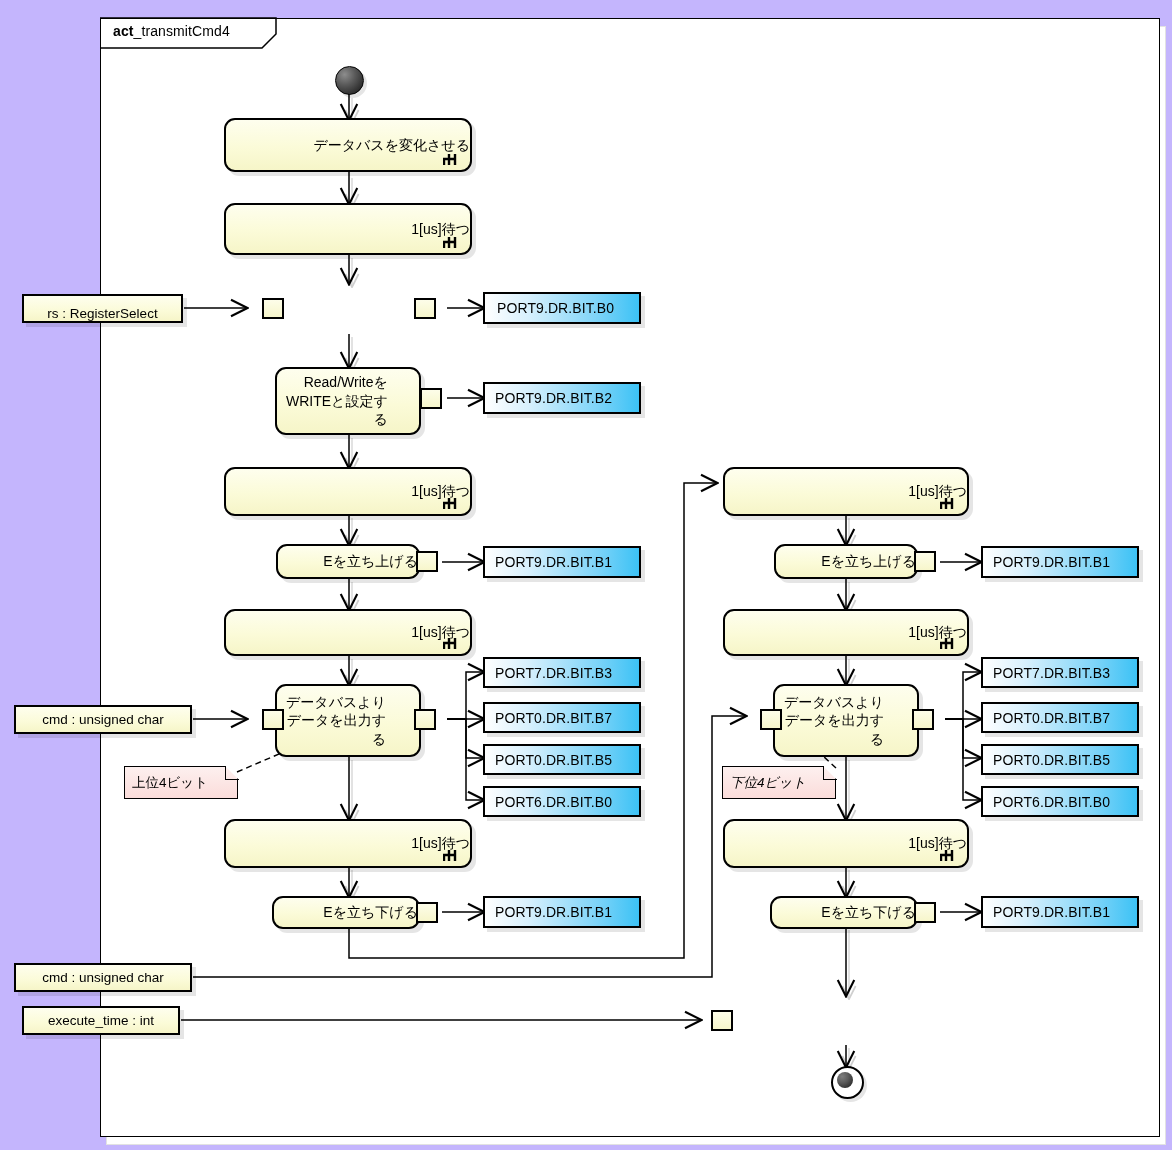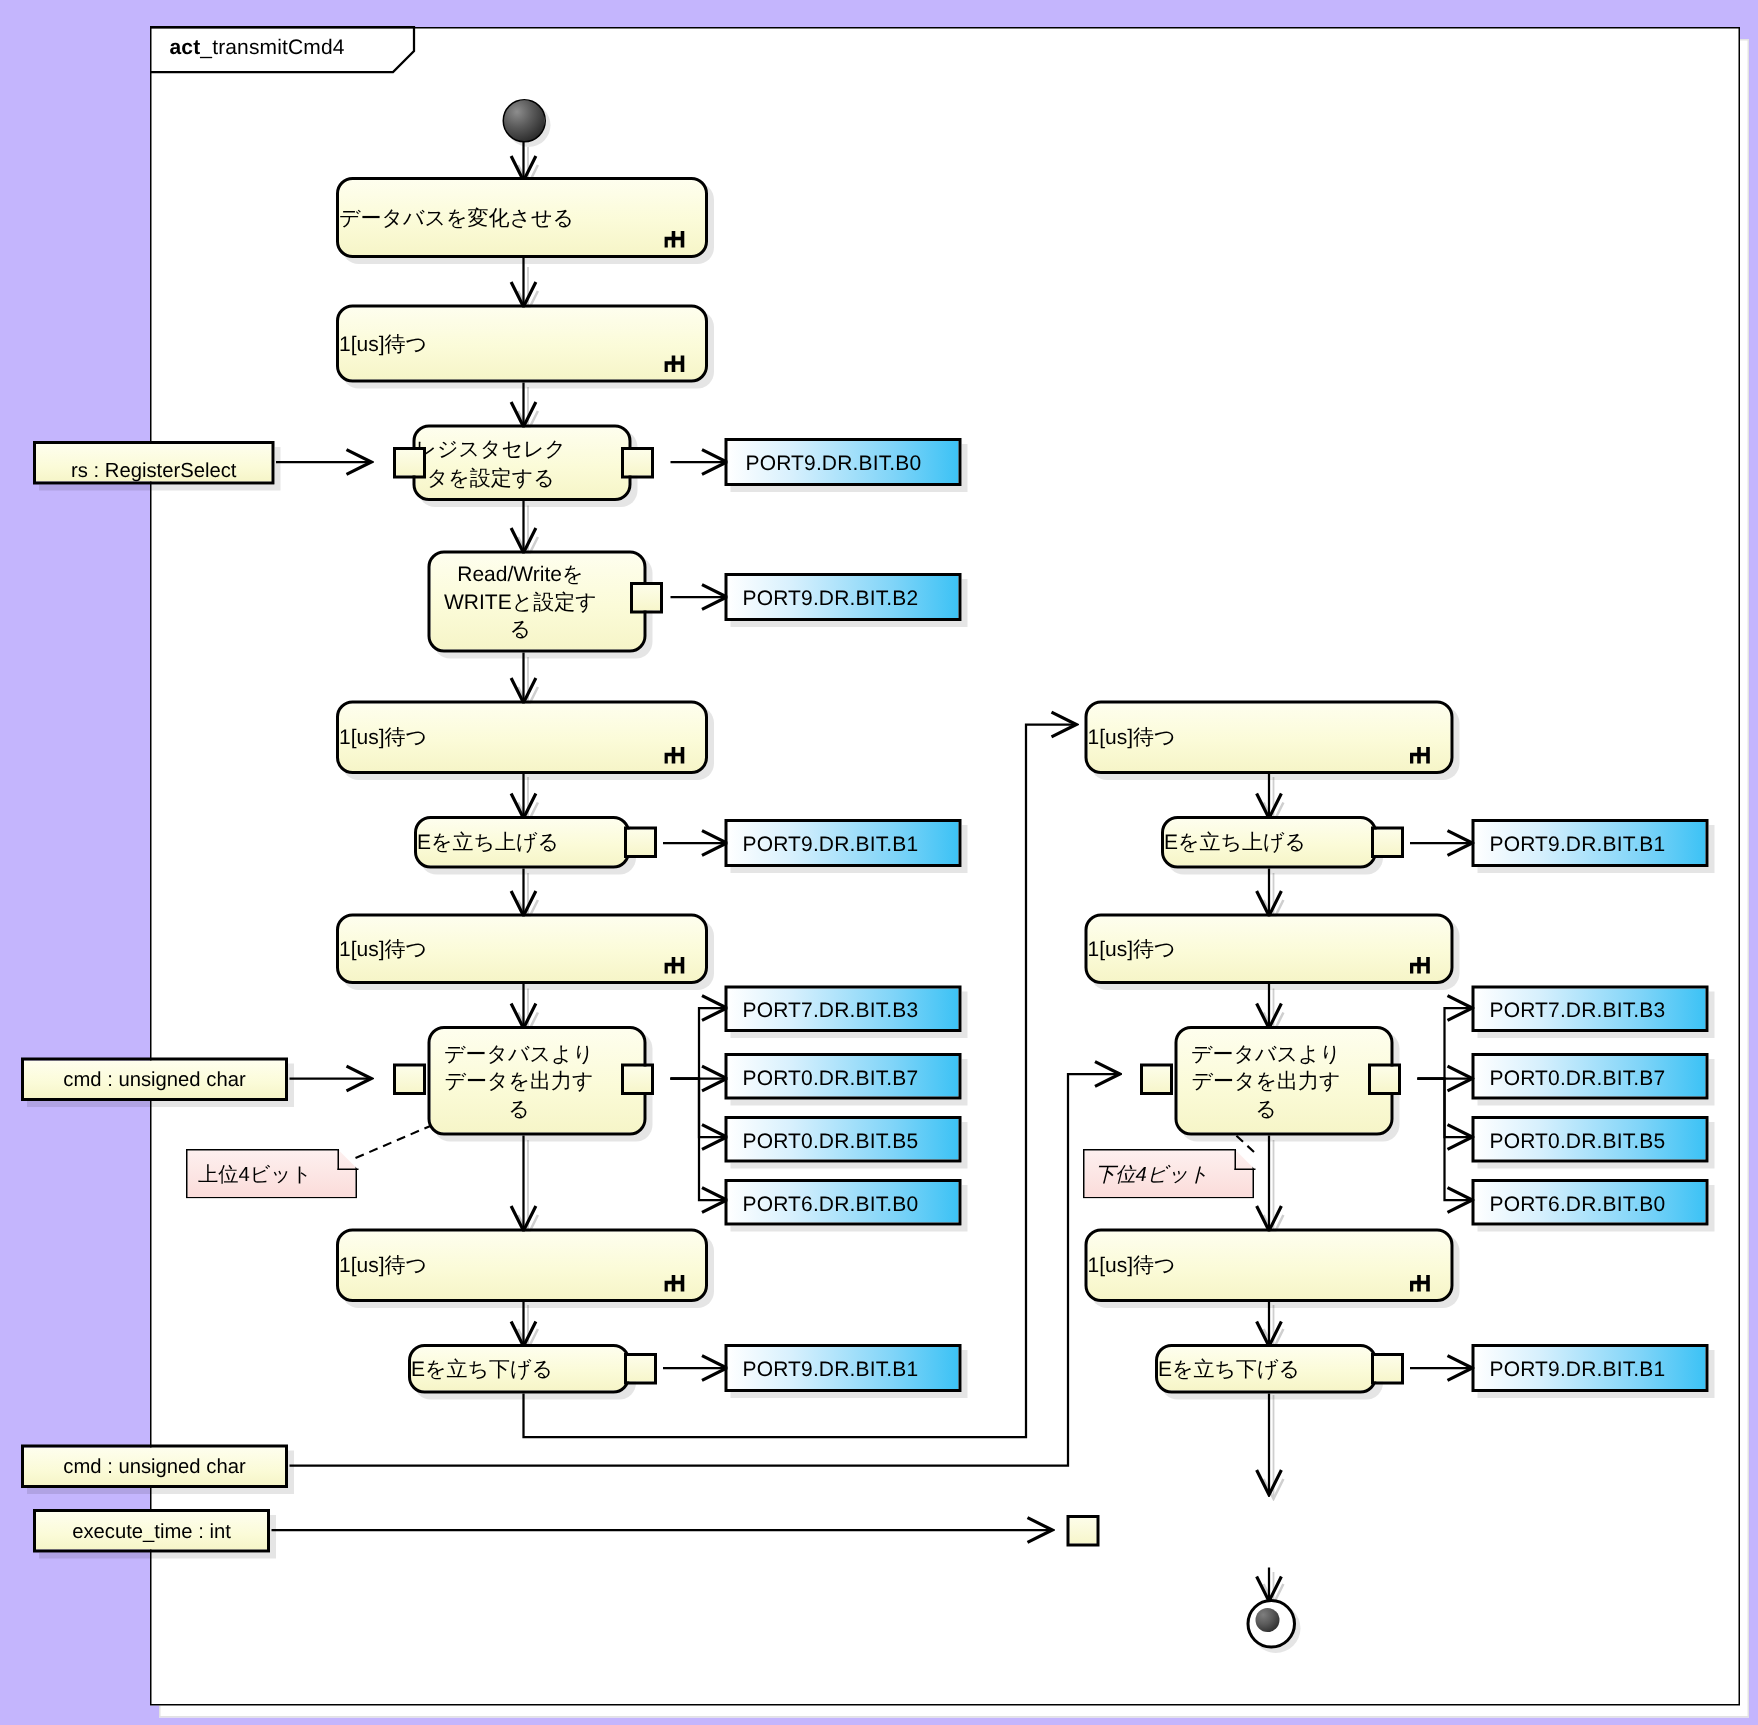--- a/index.html
+++ b/index.html
@@ -9,23 +9,23 @@
   
   .frame{position:absolute;border:1.5px solid #000;background:#fff;}
   .frame-shadow{position:absolute;background:#ffffff;border:1px solid #e2e2e2;}
   .frame-tab-label{position:absolute;font-size:14px;color:#000;white-space:nowrap;letter-spacing:.1px;}
   .frame-tab-label b{font-weight:bold;}
 
   
   .act{position:absolute;box-sizing:border-box;border:2px solid #000;border-radius:11px;
        background:linear-gradient(to bottom,#fefeee 0%,#fbfbd8 55%,#f6f5c8 100%);
        box-shadow:4px 4px 0 0 rgba(0,0,0,.10);
-       display:flex;align-items:center;justify-content:flex-start;
+       display:flex;align-items:center;justify-content:flex-end;
        font-size:14px;color:#000;line-height:1.32;text-align:center;}
-  .act.left-text{justify-content:flex-start;text-align:center;padding-left:9px;margin-left:10px;}
+  .act.left-text{justify-content:flex-start;text-align:right;padding-left:9px;}
   .act .lbl{white-space:pre-line;}
 
   
   .clk{position:absolute;right:7px;bottom:4px;width:20px;height:13px;}
 
   
   .sig{position:absolute;box-sizing:border-box;border:2px solid #000;
        background:linear-gradient(to right,#ffffff 0%,#d7f0fd 28%,#7fd4f8 72%,#3cc2f5 100%);
        box-shadow:4px 4px 0 0 rgba(0,0,0,.10);
        display:flex;align-items:center;
@@ -180,24 +180,20 @@
     </svg>
   </div>
 
   <div class="act" style="left:224px;top:203px;width:248px;height:52px;">
     <span class="lbl">1[us]待つ</span>
     <svg class="clk" viewBox="0 0 20 13">
       <path d="M1,12 L1,6 L6,6 L6,1 L6,12 M6,6 L12,6 M12,1 L12,12" stroke="#000" stroke-width="2.4" fill="none"></path>
     </svg>
   </div>
 
-  <div class="act" style="left:275px;top:283px;width:146px;height:51px;">
-    <span class="lbl">レジスタセレク
-タを設定する</span>
-  </div>
   <div class="pin" style="left:262px;top:298px;width:22px;height:21px;"></div>
   <div class="pin" style="left:414px;top:298px;width:22px;height:21px;"></div>
 
   <div class="act left-text" style="left:275px;top:367px;width:146px;height:68px;">
     <span class="lbl">Read/Writeを
 WRITEと設定す
 る</span>
   </div>
   <div class="pin" style="left:420px;top:388px;width:22px;height:21px;"></div>
 

